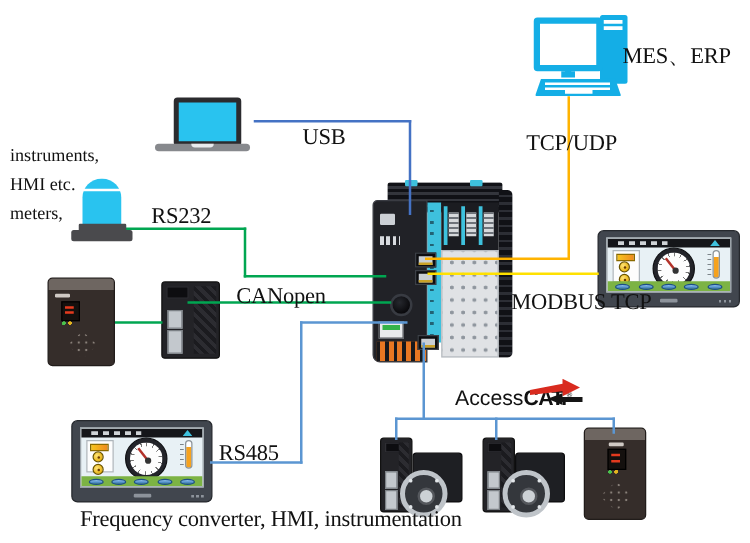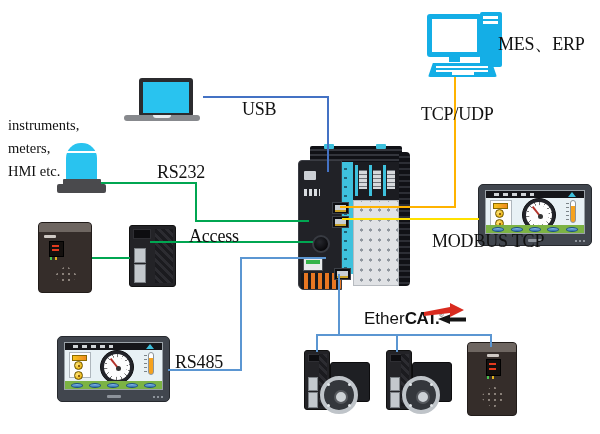--- a/index.html
+++ b/index.html
@@ -169,32 +169,33 @@
   <div class="line h c-blue" style="left:240px;top:257px;width:86px;"></div>
 
   <div class="line v c-blue" style="left:338px;top:274px;height:62px;"></div>
   <div class="line h c-blue" style="left:316px;top:334px;width:176px;"></div>
   <div class="line v c-blue" style="left:316px;top:334px;height:18px;"></div>
   <div class="line v c-blue" style="left:396px;top:334px;height:18px;"></div>
   <div class="line v c-blue" style="left:490px;top:334px;height:13px;"></div>
 
   <div class="note">
     <div>instruments,</div>
+    <div>HMI etc.</div>
     <div>meters,</div>
-    <div>HMI etc.</div>
   </div>
   <div class="lbl" style="left:242px;top:99px;">USB</div>
   <div class="lbl" style="left:498px;top:32px;">MES、ERP</div>
   <div class="lbl" style="left:421px;top:104px;">TCP/UDP</div>
-  <div class="lbl" style="left:121px;top:162px;margin-left:36px;">RS232</div>
-  <div class="lbl" style="left:189px;top:226px;">Access</div>
-  <div class="lbl" style="left:432px;top:231px;">MODBUS TCP</div>
+  <div class="lbl" style="left:121px;top:162px;">RS232</div>
+  <div class="lbl" style="left:189px;top:226px;">CANopen</div>
+  <div class="lbl" style="left:409px;top:231px;">MODBUS TCP</div>
   <div class="lbl" style="left:175px;top:352px;">RS485</div>
-
-  <div class="ethercat"><span>Ether</span><span class="bold">CAT.</span><sup>®</sup></div>
+  <div class="lbl" style="left:64px;top:405px;">Frequency converter, HMI, instrumentation</div>
+
+  <div class="ethercat"><span>Access</span><span class="bold">CAT.</span><sup>®</sup></div>
   <svg class="ec-arrows" width="44" height="24" viewBox="0 0 44 24">
     <polygon points="0,9 26,4 26,0 40,7 26,14 26,10 0,13" fill="#d92b1f"></polygon>
     <polygon points="14,16 26,11.5 26,14.5 42,14.5 42,18.5 26,18.5 26,21" fill="#151515"></polygon>
   </svg>
 
   <div class="dev" style="left:124px;top:76px;width:80px;height:46px;">
     <div class="lap-screen"></div>
     <div class="lap-base"></div>
   </div>
 

